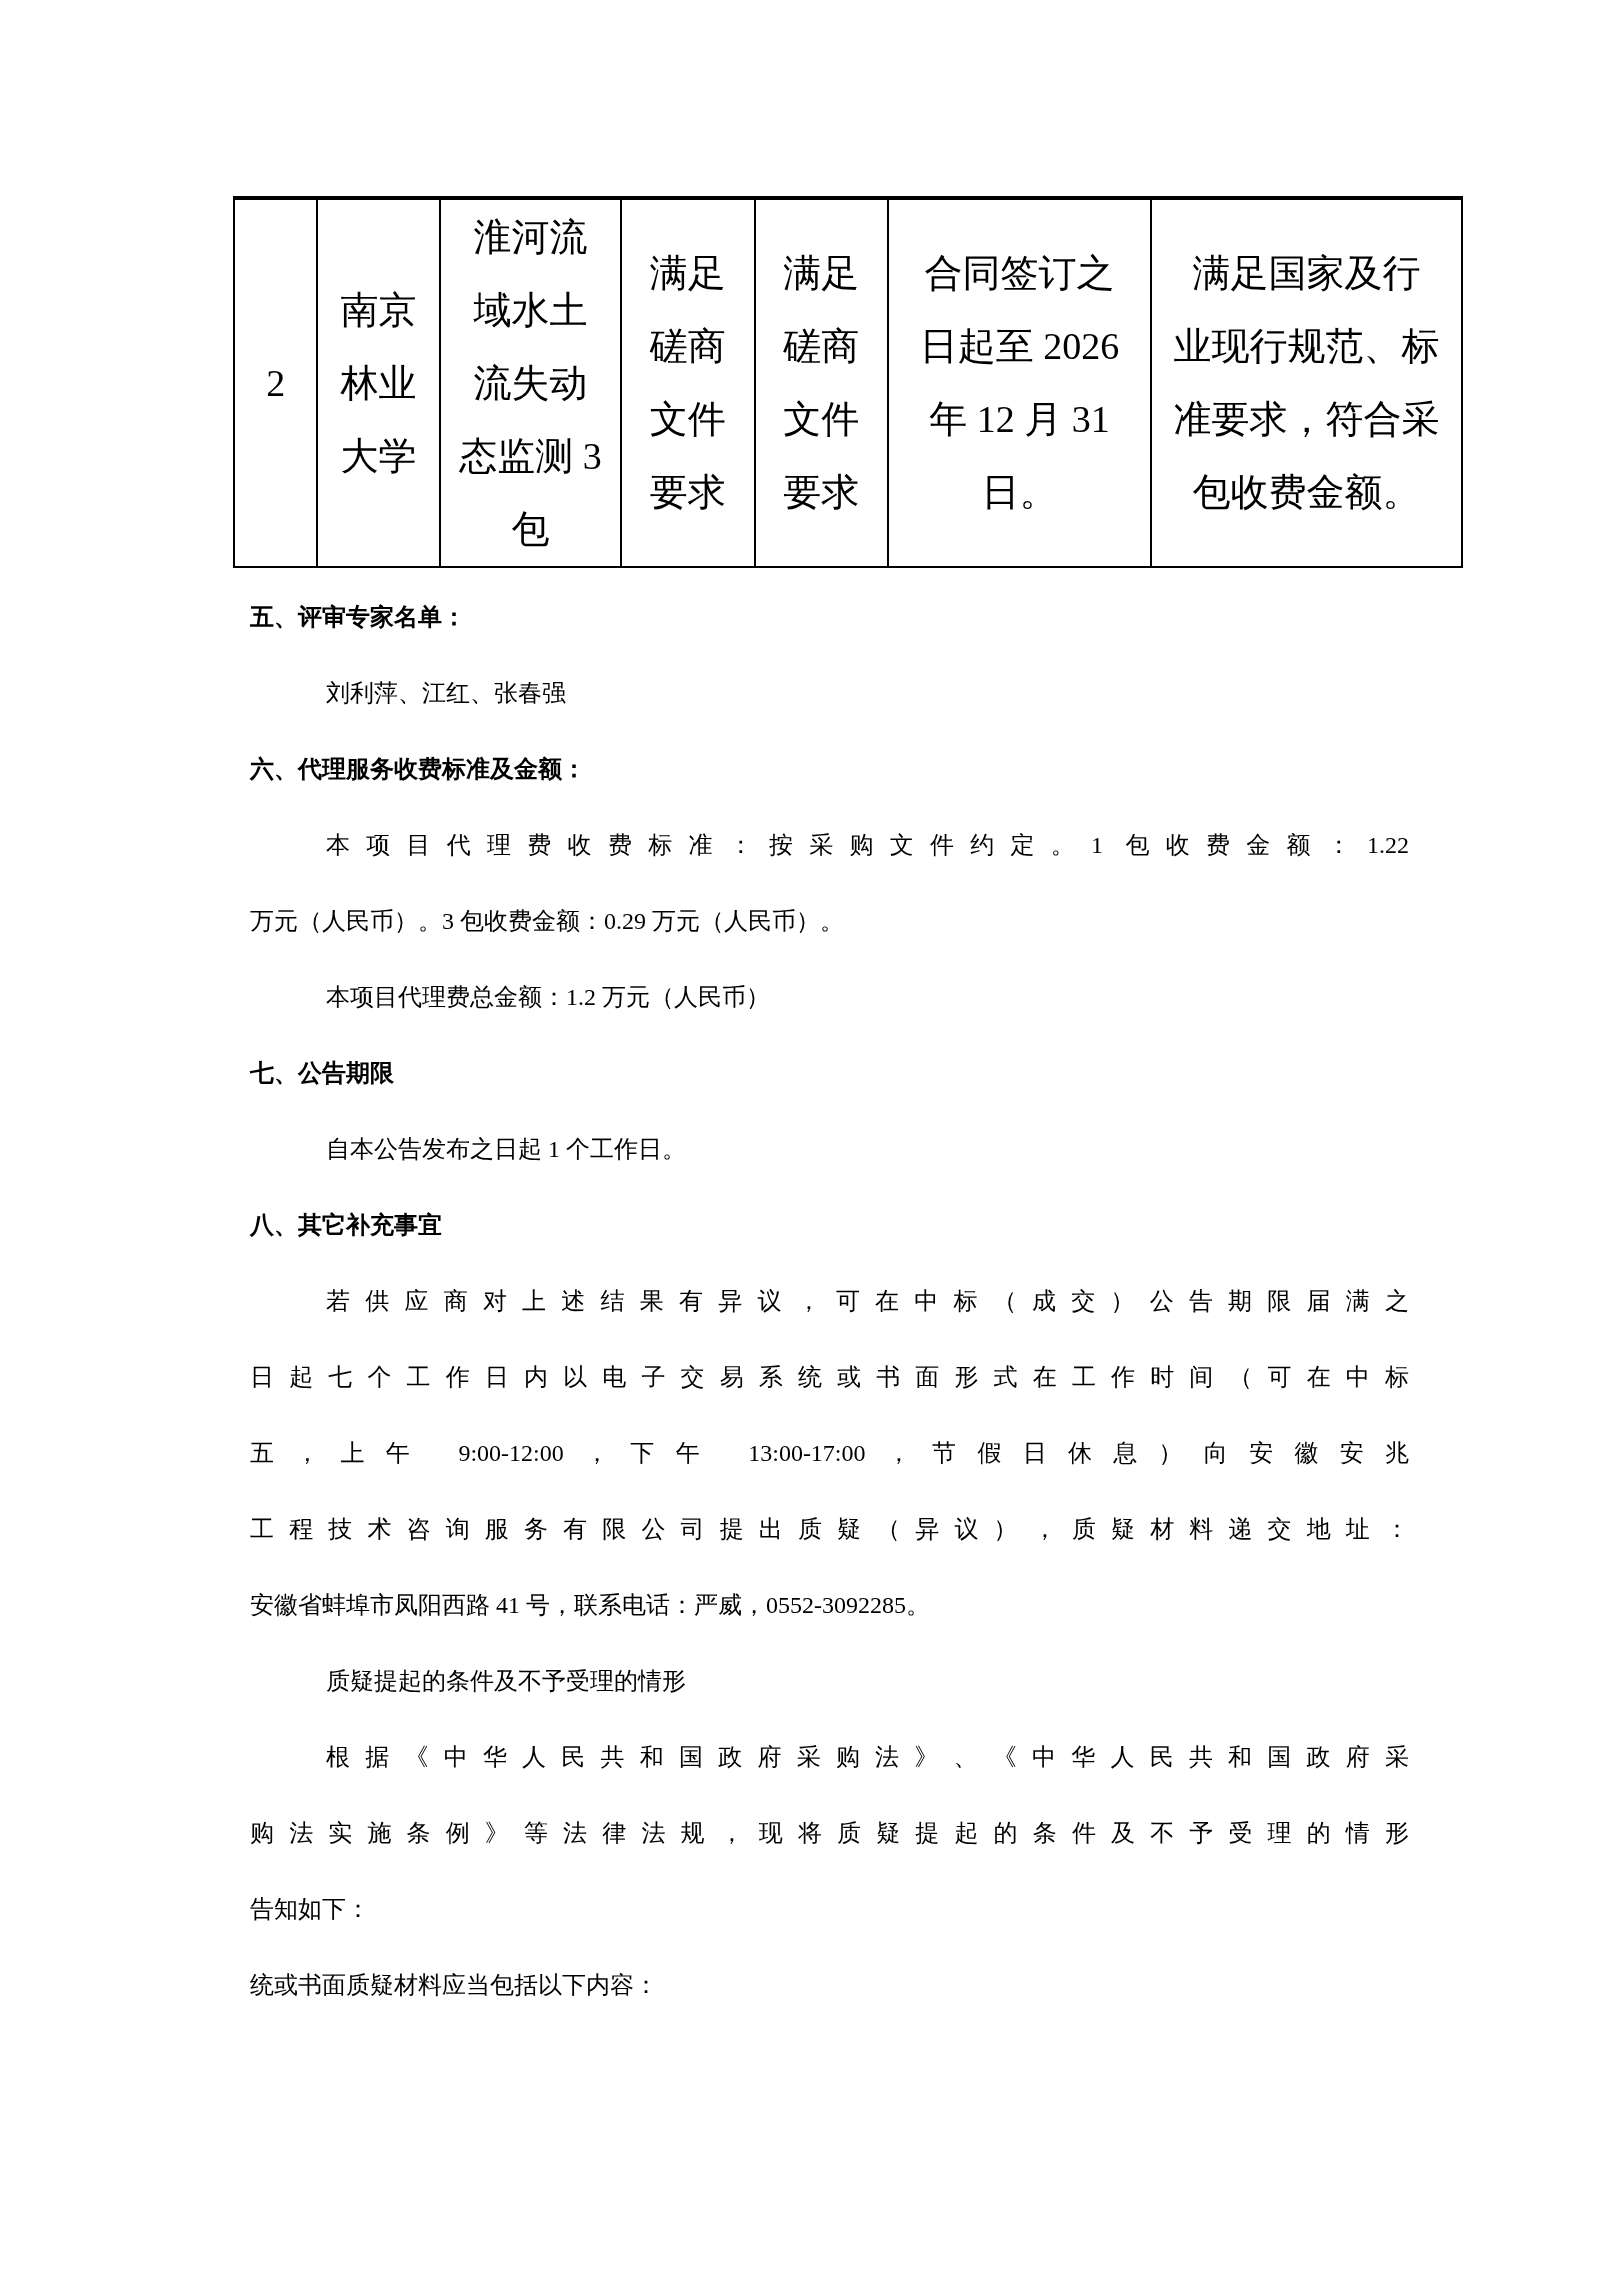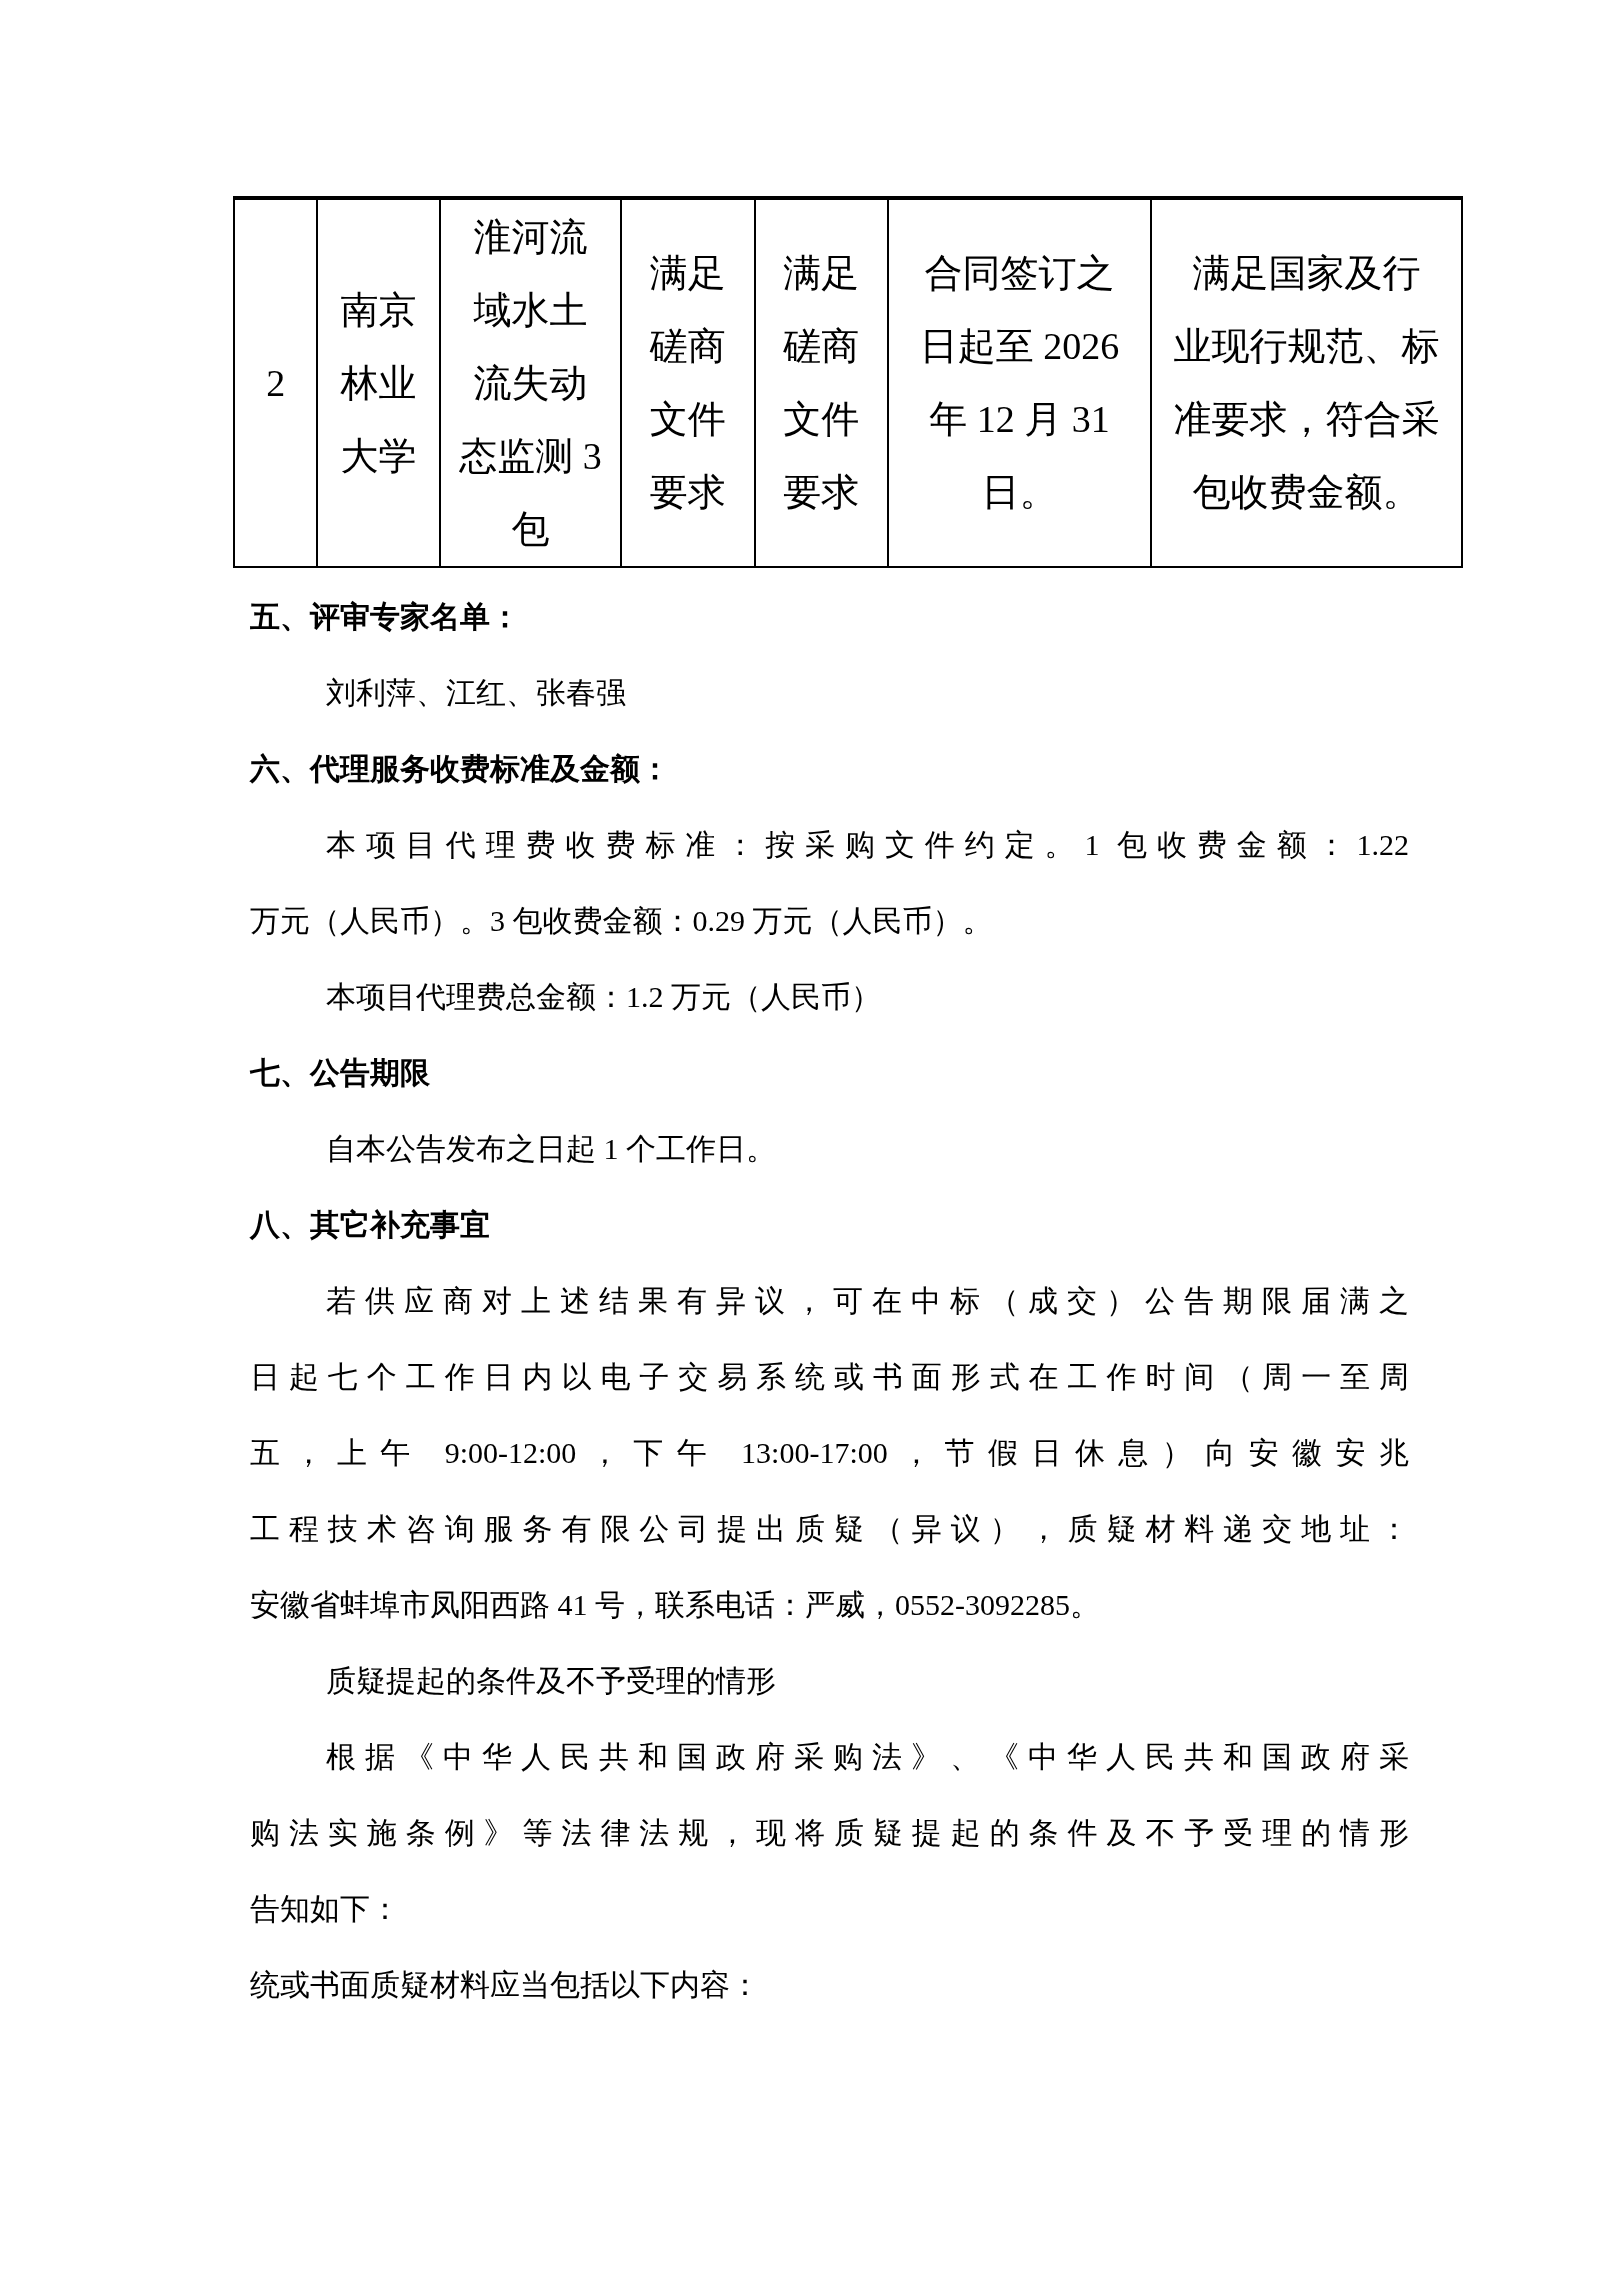--- a/index.html
+++ b/index.html
@@ -54,21 +54,21 @@
   
   .content {
     position: absolute;
     left: 250px;
     top: 579px;
     width: 1159px;
   }
   .tline {
     height: 76px;
     line-height: 76px;
-    font-size: 30px;
+    font-size: 24px;
     white-space: normal;
   }
   .tline.justify {
     text-align: justify;
     text-align-last: justify;
     text-justify: inter-character;
   }
   .tline.indent { text-indent: 76px; }
   .tline.heading {
     font-family: "Liberation Sans", "DejaVu Sans", sans-serif;
@@ -128,21 +128,21 @@
       <div class="tline heading">五、评审专家名单：</div>
       <div class="tline indent">刘利萍、江红、张春强</div>
       <div class="tline heading">六、代理服务收费标准及金额：</div>
       <div class="tline indent justify">本项目代理费收费标准：按采购文件约定。1 包收费金额：1.22</div>
       <div class="tline">万元（人民币）。3 包收费金额：0.29 万元（人民币）。</div>
       <div class="tline indent">本项目代理费总金额：1.2 万元（人民币）</div>
       <div class="tline heading">七、公告期限</div>
       <div class="tline indent">自本公告发布之日起 1 个工作日。</div>
       <div class="tline heading">八、其它补充事宜</div>
       <div class="tline indent justify">若供应商对上述结果有异议，可在中标（成交）公告期限届满之</div>
-      <div class="tline justify">日起七个工作日内以电子交易系统或书面形式在工作时间（周一至周</div>
+      <div class="tline justify">日起七个工作日内以电子交易系统或书面形式在工作时间（可在中标</div>
       <div class="tline justify">五，上午 9:00-12:00，下午 13:00-17:00，节假日休息）向安徽安兆</div>
       <div class="tline justify">工程技术咨询服务有限公司提出质疑（异议），质疑材料递交地址：</div>
       <div class="tline">安徽省蚌埠市凤阳西路 41 号，联系电话：严威，0552-3092285。</div>
       <div class="tline indent">质疑提起的条件及不予受理的情形</div>
       <div class="tline indent justify">根据《中华人民共和国政府采购法》、《中华人民共和国政府采</div>
       <div class="tline justify">购法实施条例》等法律法规，现将质疑提起的条件及不予受理的情形</div>
       <div class="tline">告知如下：</div>
       <div class="tline">统或书面质疑材料应当包括以下内容：</div>
     </div>
 </div>

